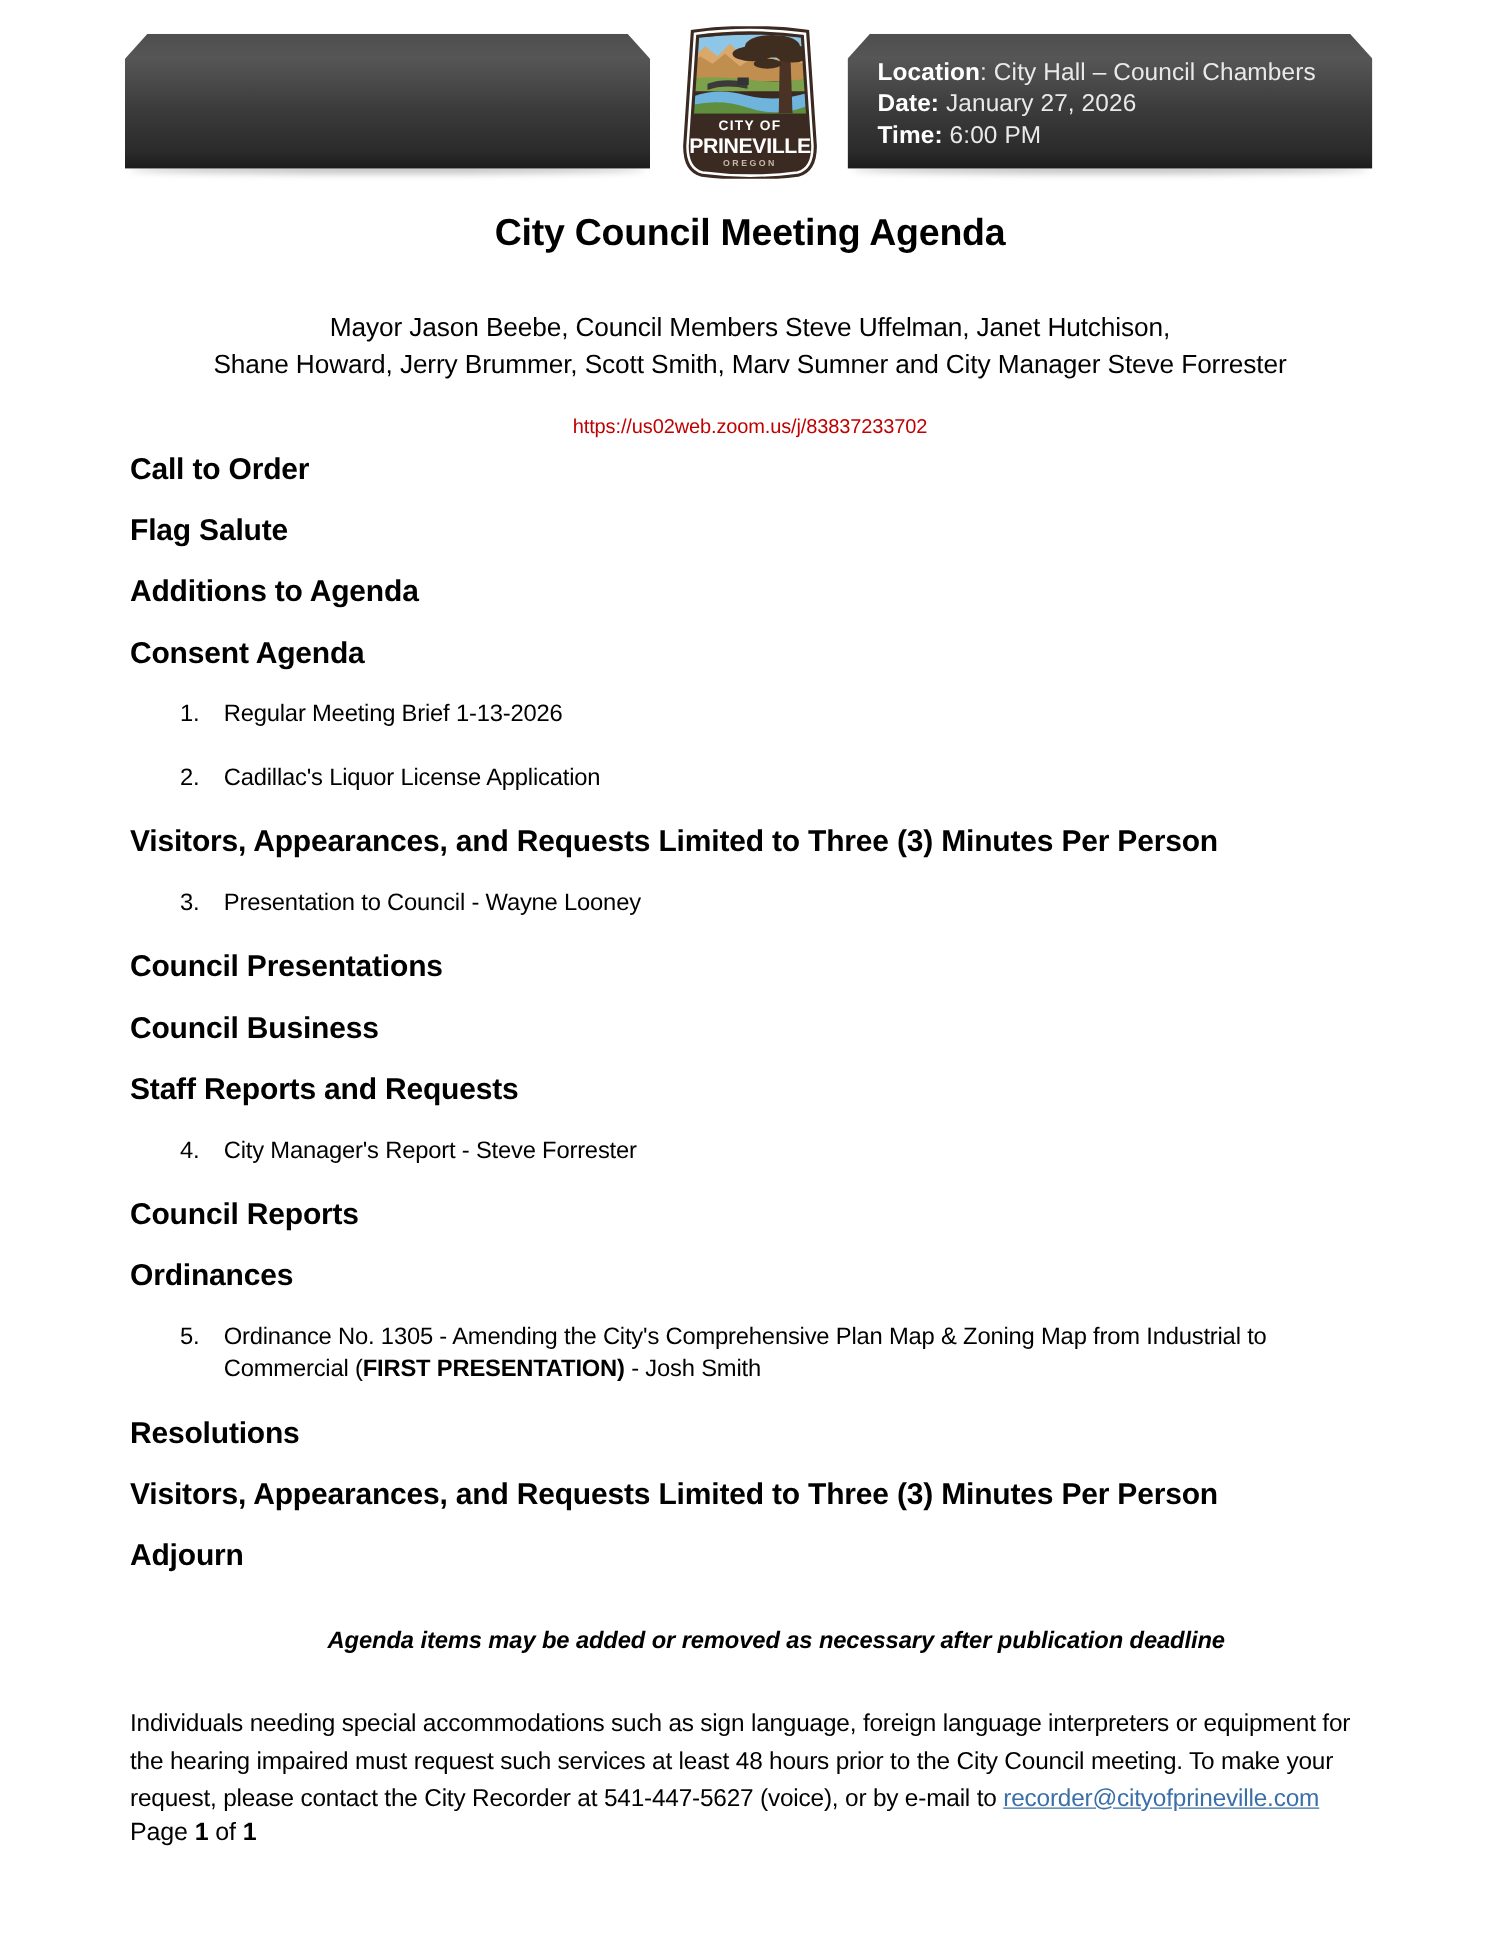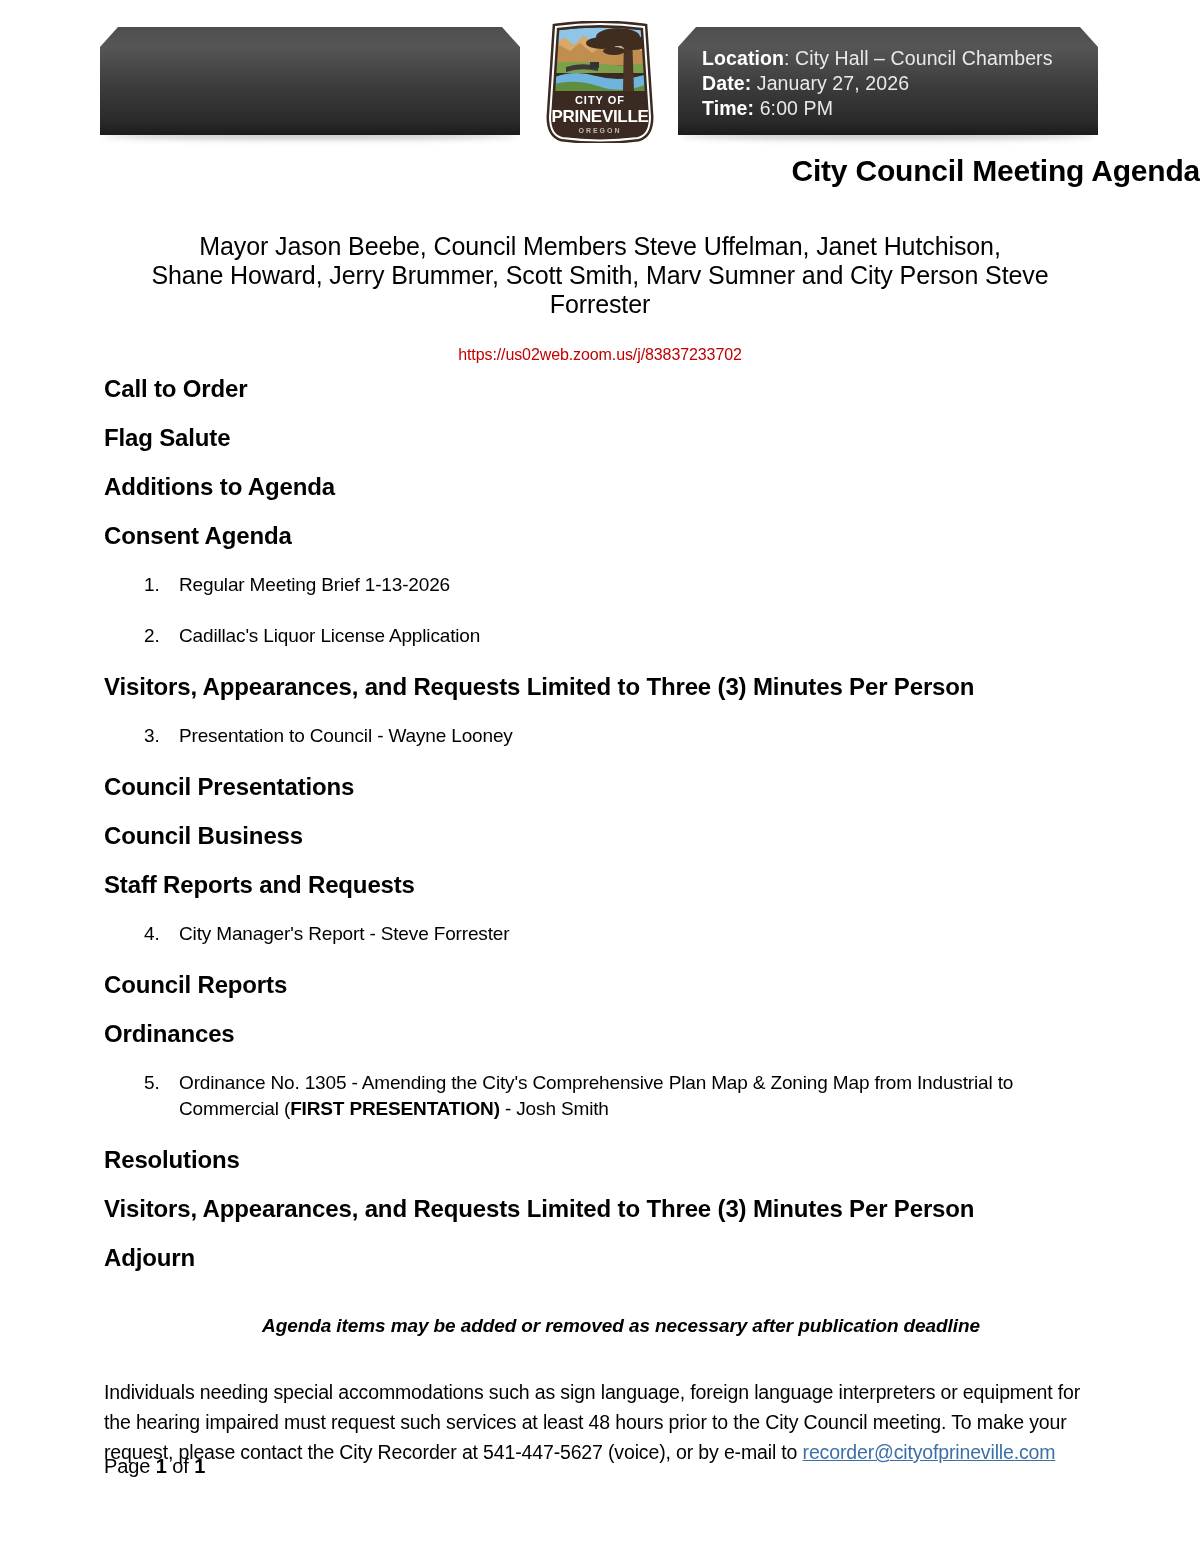--- a/index.html
+++ b/index.html
@@ -75,31 +75,31 @@
 
   
   .doc {
     position: absolute;
     left: 0;
     top: 150px;
     width: 1200px;
   }
 
   .doc-title {
-    text-align: right;
+    text-align: center;
     font-size: 30px;
     font-weight: bold;
     letter-spacing: -0.2px;
-    margin: 4px 0 0 0;
+    margin: 20px 0 0 0;
     padding: 0;
   }
 
   .attendees {
     text-align: center;
-    font-size: 25px;
+    font-size: 21px;
     line-height: 29px;
     margin-top: 44px;
     padding: 0 110px;
     letter-spacing: -0.1px;
   }
 
   .zoom-link {
     text-align: center;
     font-size: 16px;
     color: #c00000;
@@ -239,21 +239,21 @@
     </svg>
   </div>
 </div>
 
 <div class="doc">
 
   <div class="doc-title">City Council Meeting Agenda</div>
 
   <div class="attendees">
     <div>Mayor Jason Beebe, Council Members Steve Uffelman, Janet Hutchison,</div>
-    <div>Shane Howard, Jerry Brummer, Scott Smith, Marv Sumner and City Person Steve Forrester</div>
+    <div>Shane Howard, Jerry Brummer, Scott Smith, Marv Sumner and City Manager Steve Forrester</div>
   </div>
 
   <div class="zoom-link">https://us02web.zoom.us/j/83837233702</div>
 
   <div class="agenda">
 
     <div class="head-item">Call to Order</div>
 
     <div class="head-item">Flag Salute</div>
 

